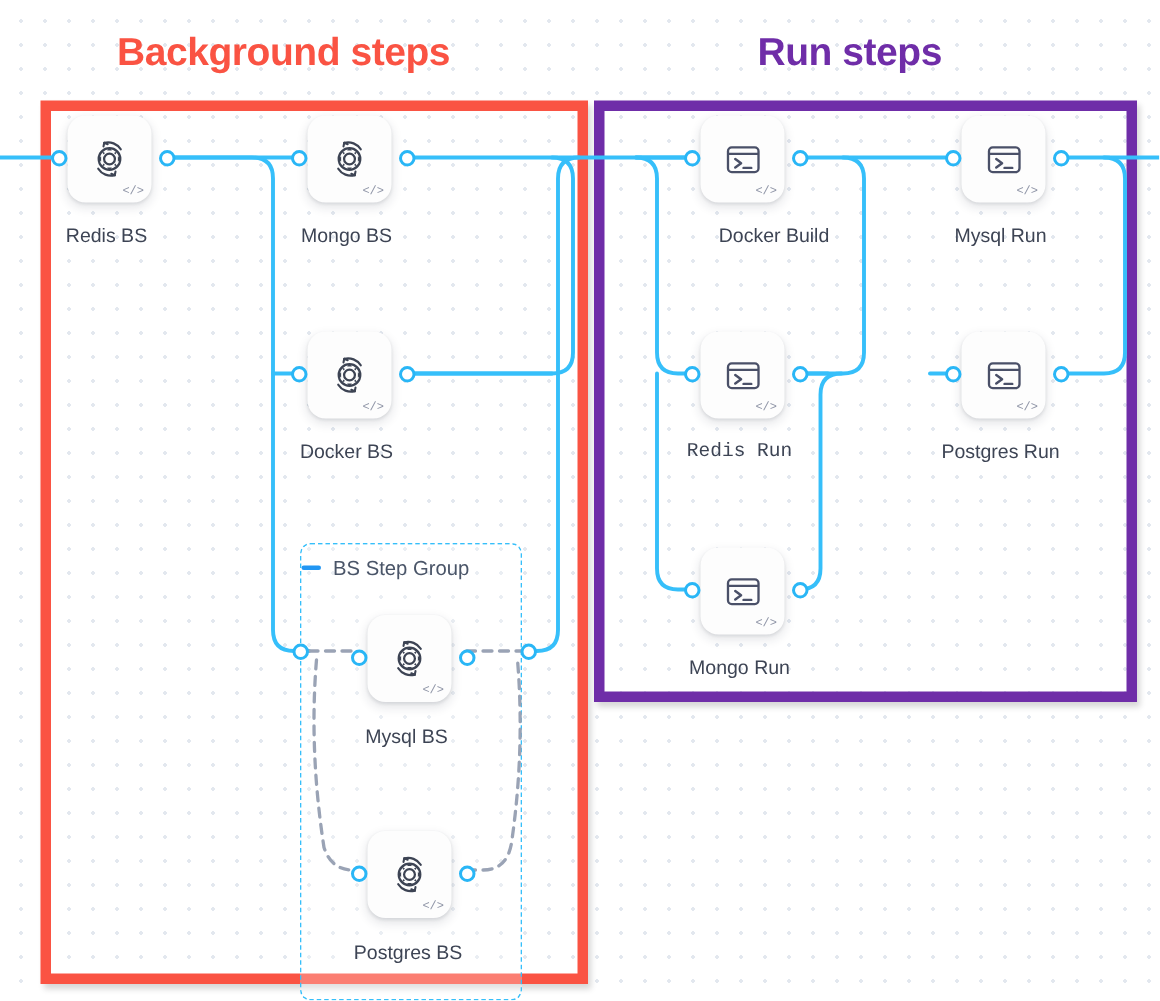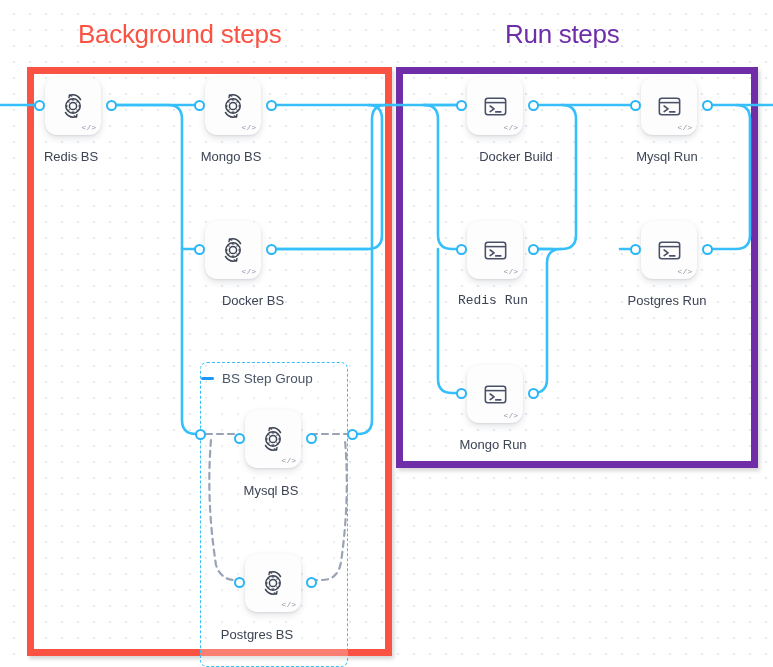--- a/index.html
+++ b/index.html
@@ -18,21 +18,21 @@
     overflow: hidden;
     background-color: #ffffff;
     background-image: radial-gradient(#e3e8ef 1.1px, transparent 1.2px);
     background-size: 16px 16px;
     background-position: 6px 6px;
   }
 
   
   .section-title {
     position: absolute;
-    font-weight: normal;
+    font-weight: bold;
     font-size: 26px;
     letter-spacing: -0.3px;
     white-space: nowrap;
     user-select: none;
   }
   #title-background { left: 78px; top: 19px; color: #fa5343; }
   #title-run { left: 505px; top: 19px; color: #6f2da8; }
 
   
   .frame {
@@ -256,21 +256,21 @@
         <path d="M23.5 9.5 A10 10 0 0 0 12.5 5.2"></path>
         <path d="M8.5 22.5 A10 10 0 0 0 19.5 26.8"></path>
         <path d="M12.5 5.2 L14.8 6.1 M12.5 5.2 L12.0 7.6" stroke-width="1.4"></path>
         <path d="M19.5 26.8 L17.2 25.9 M19.5 26.8 L20.0 24.4" stroke-width="1.4"></path>
       </g>
     </svg>
     <span class="node-code-glyph">&lt;/&gt;</span>
   </div>
   <div class="port" style="left:194px; top:244px;"></div>
   <div class="port" style="left:266px; top:244px;"></div>
-  <div class="node-label" style="left:231px; top:293px;margin-left:22px;">Docker BS</div>
+  <div class="node-label" style="left:231px; top:293px;">Docker BS</div>
 
   <div class="port" style="left:195px; top:429px;"></div>
   <div class="port" style="left:347px; top:429px;"></div>
 
   <div class="node" style="left:245px; top:410px;">
     <svg width="32" height="32" viewBox="0 0 32 32">
       <g fill="none" stroke="#3d4454" stroke-width="1.5" stroke-linecap="round">
         <circle cx="16" cy="16" r="3.6"></circle>
         <path d="M16 8.4 L17.6 10.4 L14.4 10.4 Z" fill="#3d4454" stroke="none"></path>
         <path d="M16 23.6 L17.6 21.6 L14.4 21.6 Z" fill="#3d4454" stroke="none"></path>
@@ -309,21 +309,21 @@
         <path d="M23.5 9.5 A10 10 0 0 0 12.5 5.2"></path>
         <path d="M8.5 22.5 A10 10 0 0 0 19.5 26.8"></path>
         <path d="M12.5 5.2 L14.8 6.1 M12.5 5.2 L12.0 7.6" stroke-width="1.4"></path>
         <path d="M19.5 26.8 L17.2 25.9 M19.5 26.8 L20.0 24.4" stroke-width="1.4"></path>
       </g>
     </svg>
     <span class="node-code-glyph">&lt;/&gt;</span>
   </div>
   <div class="port" style="left:234px; top:577px;"></div>
   <div class="port" style="left:306px; top:577px;"></div>
-  <div class="node-label" style="left:257px; top:627px;">Postgres BS</div>
+  <div class="node-label" style="left:272px; top:627px;">Postgres BS</div>
 
   <div class="node" style="left:467px; top:77px;">
     <svg width="31" height="31" viewBox="0 0 32 32">
       <rect x="5.5" y="7.5" width="21" height="17" rx="2.6" fill="none" stroke="#4a5068" stroke-width="1.6"></rect>
       <path d="M5.5 12 L26.5 12" stroke="#4a5068" stroke-width="1.6"></path>
       <path d="M10.5 15.5 L14.5 18.4 L10.5 21.3" fill="none" stroke="#4a5068" stroke-width="1.7" stroke-linecap="round" stroke-linejoin="round"></path>
       <path d="M16.2 21.6 L21.5 21.6" stroke="#4a5068" stroke-width="1.7" stroke-linecap="round"></path>
     </svg>
     <span class="node-code-glyph">&lt;/&gt;</span>
   </div>

